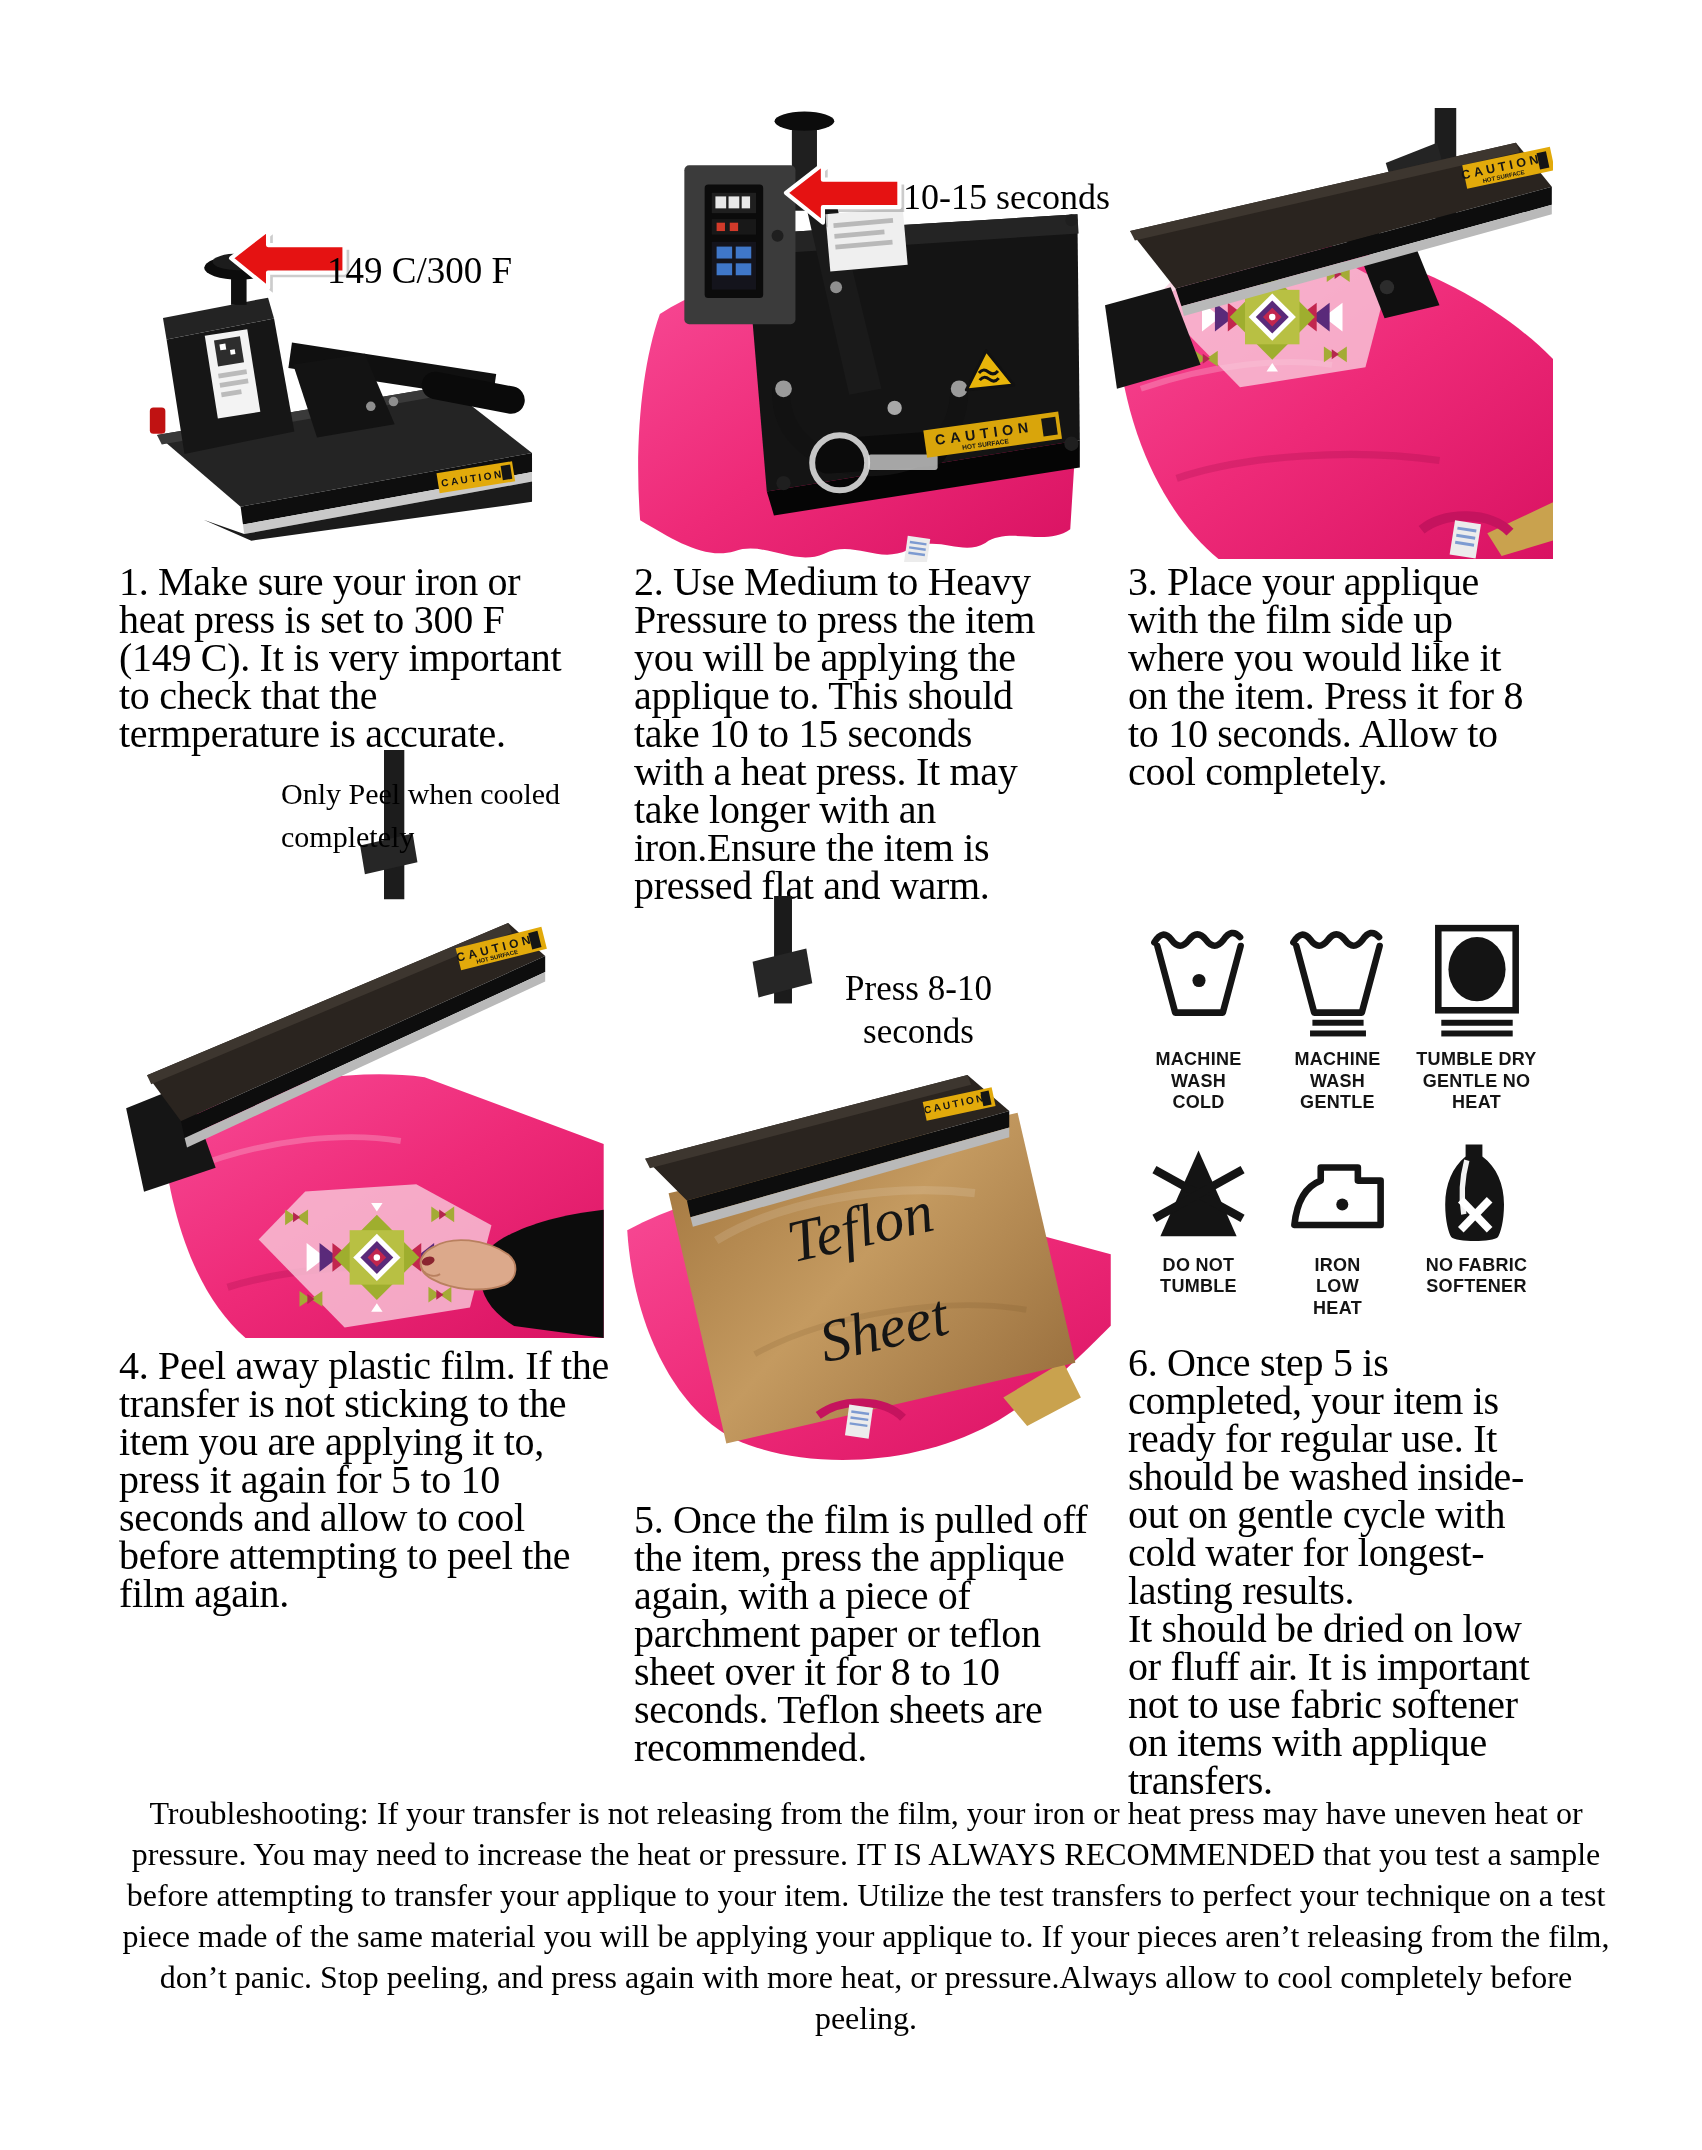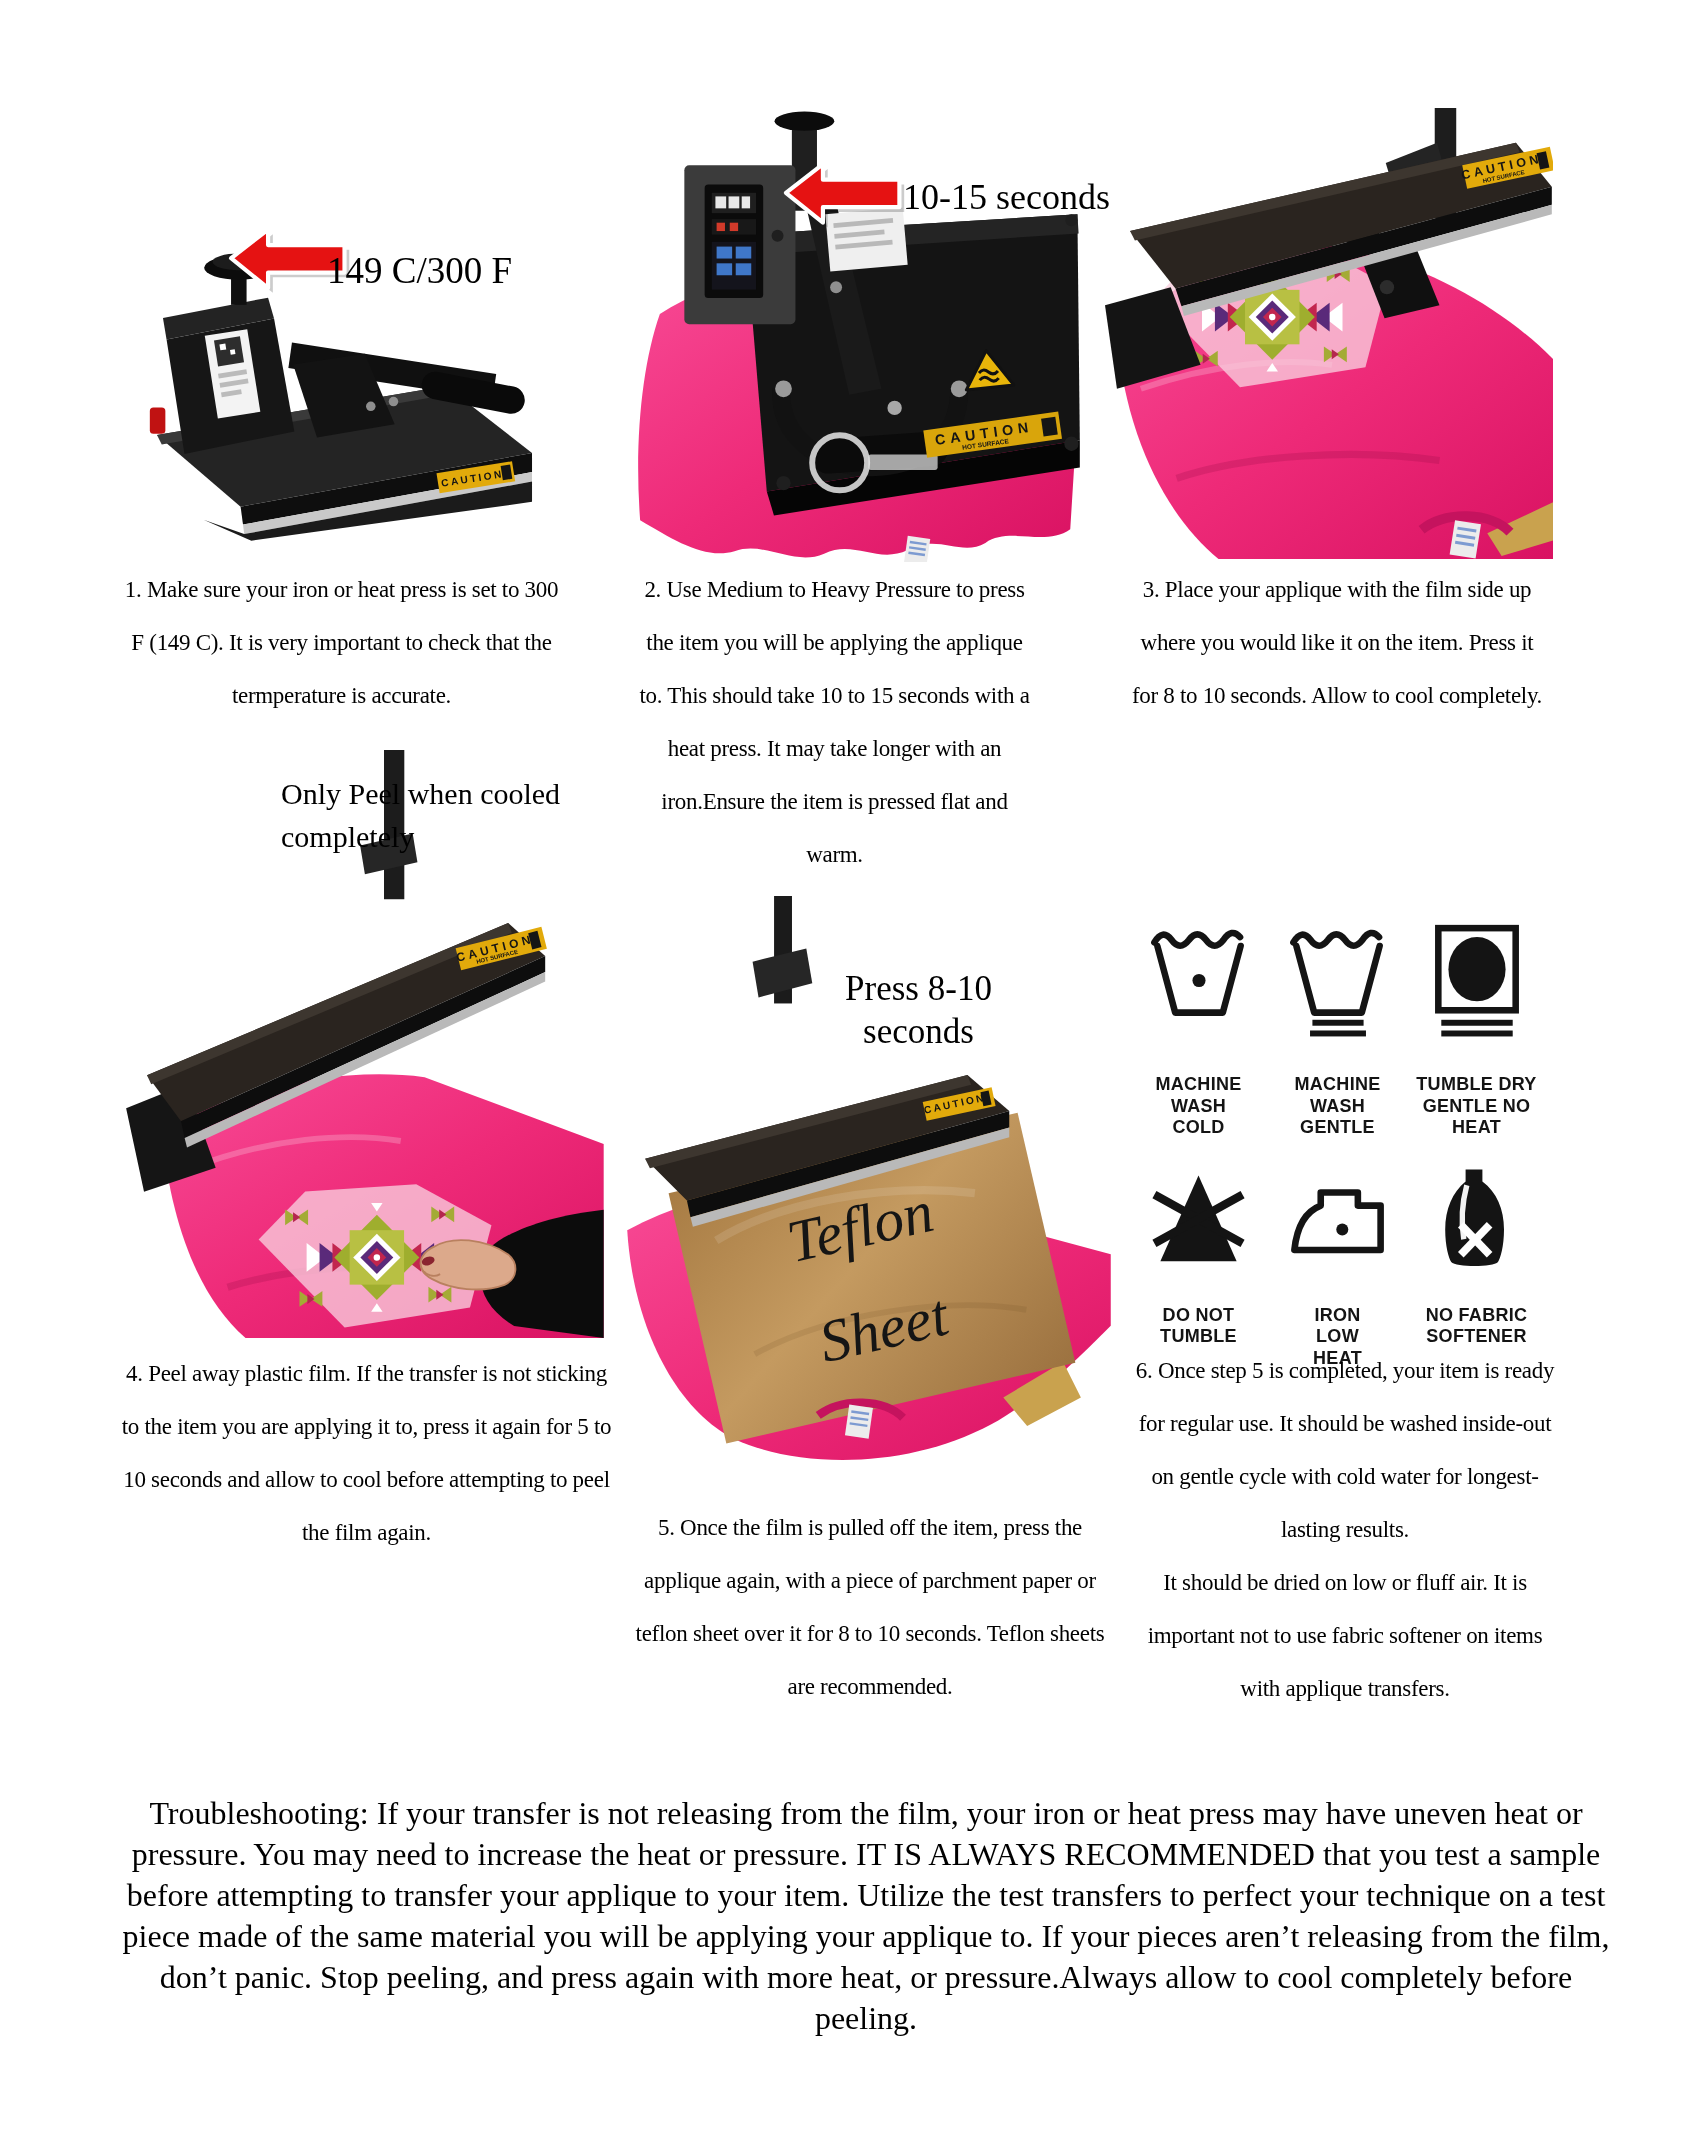--- a/index.html
+++ b/index.html
@@ -1,29 +1,29 @@
 <!DOCTYPE html>
 <html style="font-size:9.6px"><head>
 <meta charset="utf-8">
 <style>
   html,body{margin:0;padding:0;}
   body{width:1703px;height:2151px;background:#ffffff;position:relative;
        font-family:"Liberation Serif", serif;color:#000;}
   .fig{position:absolute;}
   .fig svg{display:block;}
-  .step{position:absolute;font-size:23px;line-height:53px;letter-spacing:-0.3px;text-align:center;}
+  .step{position:absolute;font-size:40px;line-height:38px;letter-spacing:-0.3px;}
   .anno{position:absolute;font-size:36px;line-height:42px;}
   .troubleshoot{position:absolute;font-size:32px;line-height:41px;text-align:center;}
   .care-grid{position:absolute;left:1129px;top:921px;width:424px;
              display:grid;grid-template-columns:repeat(3,139px);justify-items:center;row-gap:27px;}
   .care-cell{display:flex;flex-direction:column;align-items:center;}
   .icon-box{height:128px;display:flex;justify-content:center;align-items:flex-start;}
   .icon-box2{height:114px;display:flex;justify-content:center;align-items:flex-start;}
   .lbl{font-family:"Liberation Sans", sans-serif;font-weight:bold;font-size:18px;
-       line-height:21.5px;text-align:center;color:#141414;letter-spacing:0.3px;margin-top:25px;}
+       line-height:21.5px;text-align:center;color:#141414;letter-spacing:0.3px;}
   .w1{width:90px}.w2{width:90px}.w3{width:122px}.w4{width:84px}.w5{width:66px}.w6{width:111px}
   text{font-family:"Liberation Sans", sans-serif;}
   .serif-text{font-family:"Liberation Serif", serif;}
 </style>
 </head>
 <body>
 
 <svg width="0" height="0" style="position:absolute">
 <defs>
   <linearGradient id="pinkGrad" x1="0" y1="0" x2="1" y2="1">

